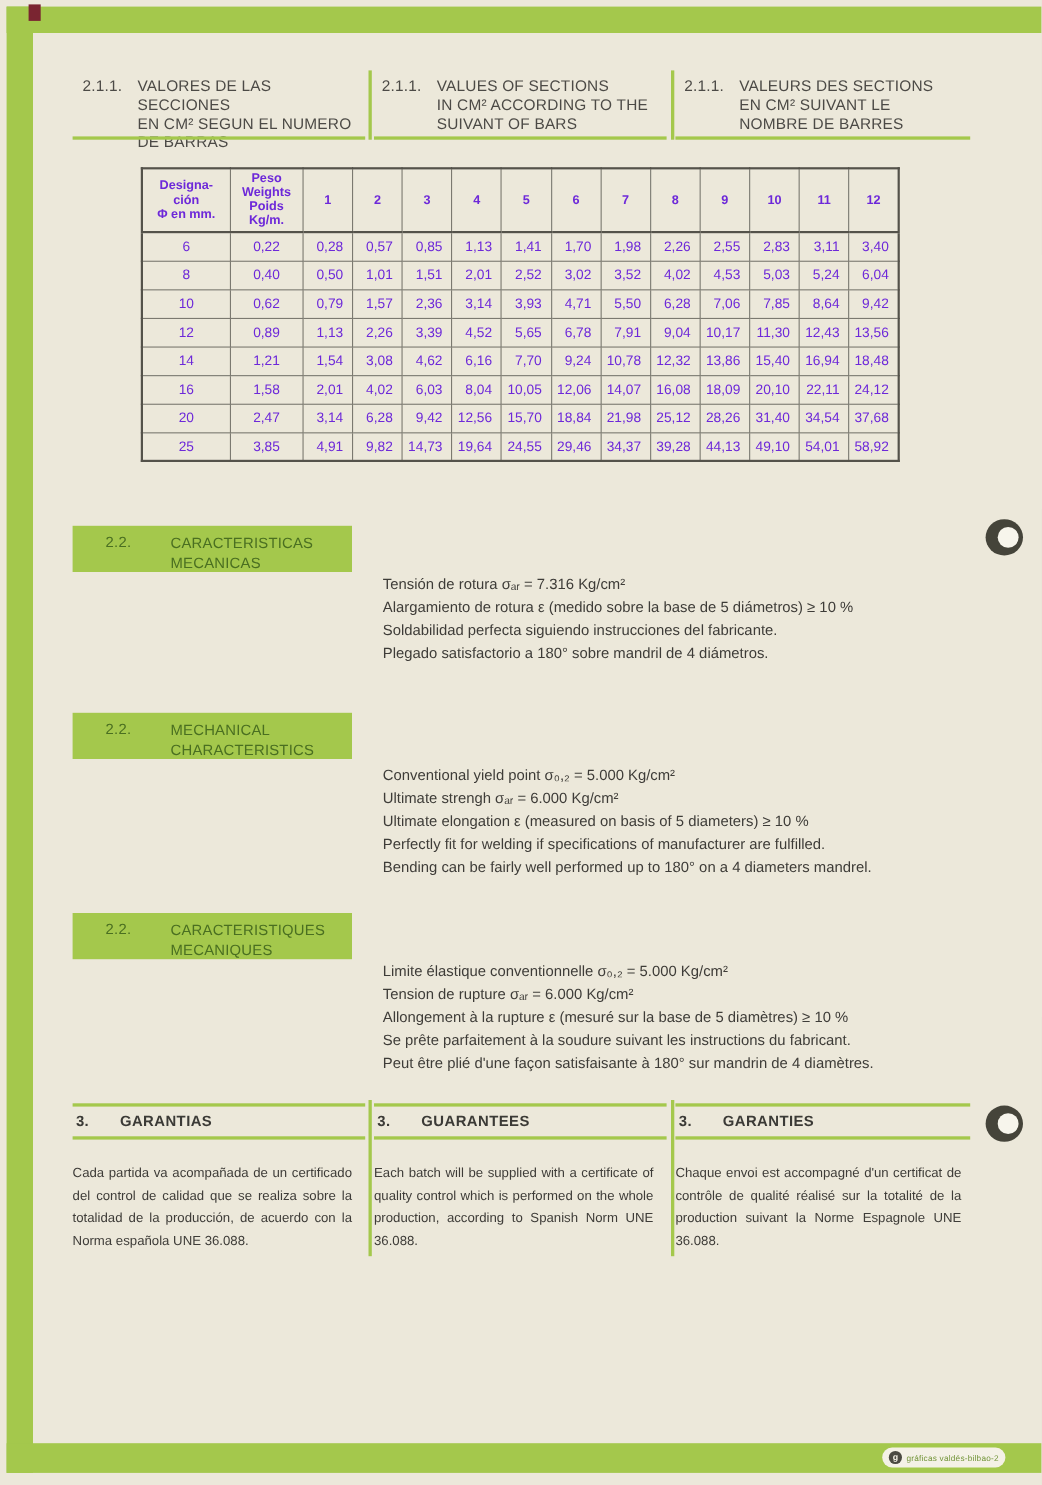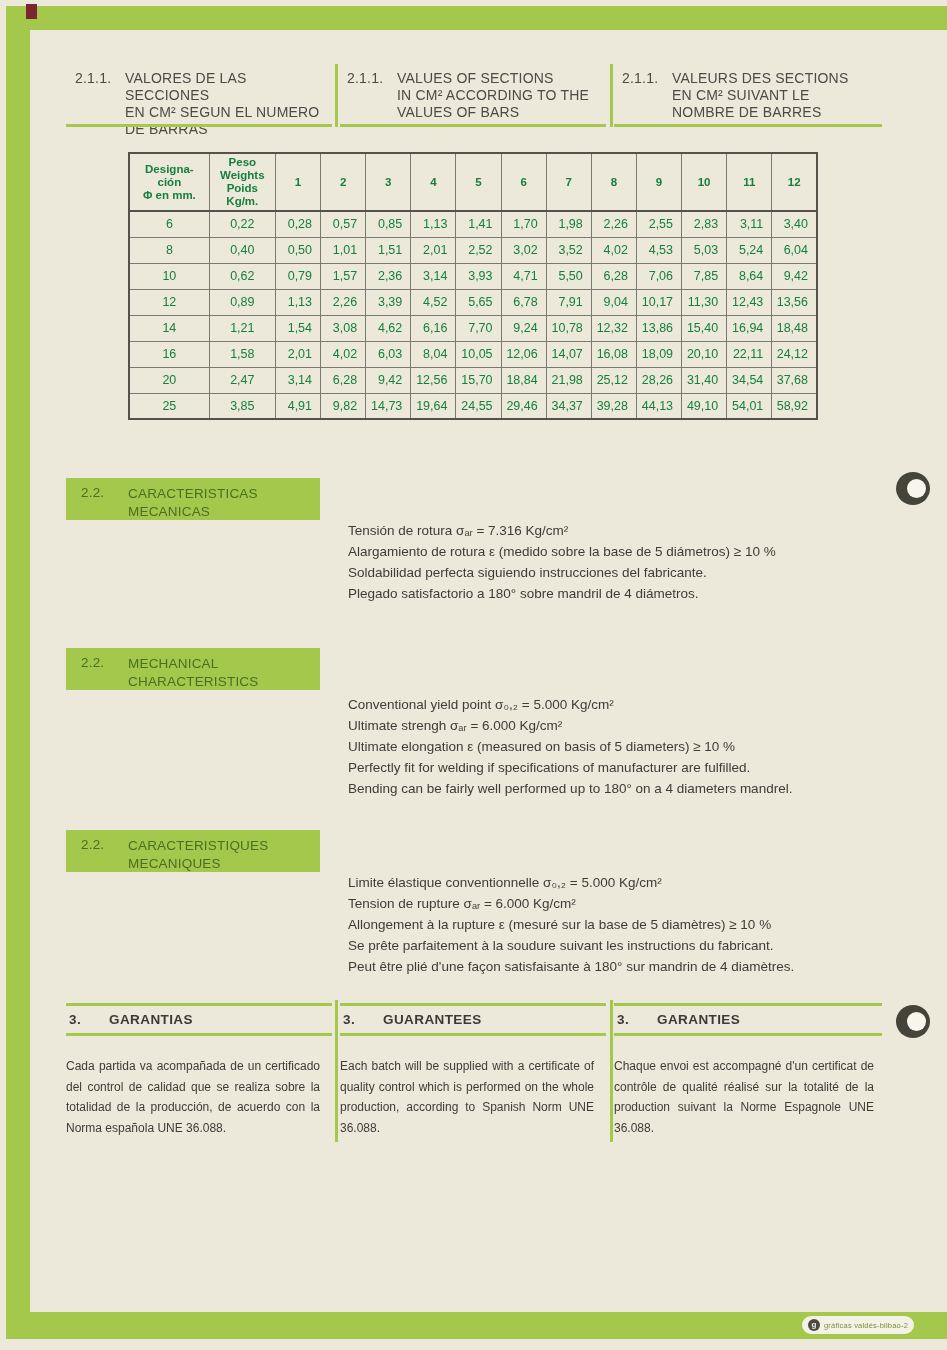--- a/index.html
+++ b/index.html
@@ -22,32 +22,32 @@
   .reg-mark{position:absolute;left:26px;top:4px;width:11px;height:15px;background:#7a2531}
 
   
   .hsec{position:absolute;top:70px;display:flex;gap:12px;color:var(--ink-light);font-size:14px;letter-spacing:.2px}
   .hnum{flex:0 0 38px}
   .hline{display:block;line-height:17px}
   .hrule{position:absolute;top:124px;height:3px;background:var(--green)}
   .vsep{position:absolute;width:3px;background:var(--green)}
 
   
-  #sections-table{position:absolute;left:128px;top:152px;width:690px;border-collapse:collapse;table-layout:fixed;border:2px solid var(--border-dark);color:#15803d}
+  #sections-table{position:absolute;left:128px;top:152px;width:690px;border-collapse:collapse;table-layout:fixed;border:2px solid var(--border-dark);color:#6d28d9}
   #sections-table th,#sections-table td{border:1px solid var(--border-mid);vertical-align:middle}
   #sections-table th{font-size:11.5px;font-weight:bold;line-height:13px;padding:2px;text-align:center}
   #sections-table thead th{height:57px;border-bottom:2px solid var(--border-dark)}
   #sections-table td{font-size:12.5px;height:26px;padding:2px 8px 2px 2px;text-align:right}
   #sections-table td.c-design,#sections-table td.c-weight{text-align:center;padding:2px}
   #sections-table .c-design{width:80px}
   #sections-table .c-weight{width:66px}
   #sections-table .c-num{width:45px}
 
   
-  .gblock{position:absolute;left:66px;width:254px;height:42px;background:var(--green);display:flex;gap:13px;padding:7px 0 0 15px;color:var(--block-text);font-size:13.5px;letter-spacing:.2px}
+  .gblock{position:absolute;left:66px;width:254px;height:42px;background:var(--green);display:flex;gap:25px;padding:7px 0 0 30px;color:var(--block-text);font-size:13.5px;letter-spacing:.2px}
   .gblock .hnum{flex:0 0 34px}
   .tl{display:block;line-height:18px}
 
   
   .tblock{position:absolute;left:348px;width:534px;color:var(--ink);font-size:13.5px}
   .tblock div{line-height:21px;white-space:nowrap}
 
   
   .gcol{position:absolute;top:1003px}
   .grule{height:3px;background:var(--green)}
@@ -84,21 +84,21 @@
       <span class="hline">VALORES DE LAS SECCIONES</span>
       <span class="hline">EN CM² SEGUN EL NUMERO</span>
       <span class="hline">DE BARRAS</span>
     </span>
   </div>
   <div class="hsec" style="left:347px;width:256px">
     <span class="hnum">2.1.1.</span>
     <span>
       <span class="hline">VALUES OF SECTIONS</span>
       <span class="hline">IN CM² ACCORDING TO THE</span>
-      <span class="hline">VALUES OF BARS</span>
+      <span class="hline">SUIVANT OF BARS</span>
     </span>
   </div>
   <div class="hsec" style="left:622px;width:258px">
     <span class="hnum">2.1.1.</span>
     <span>
       <span class="hline">VALEURS DES SECTIONS</span>
       <span class="hline">EN CM² SUIVANT LE</span>
       <span class="hline">NOMBRE DE BARRES</span>
     </span>
   </div>

